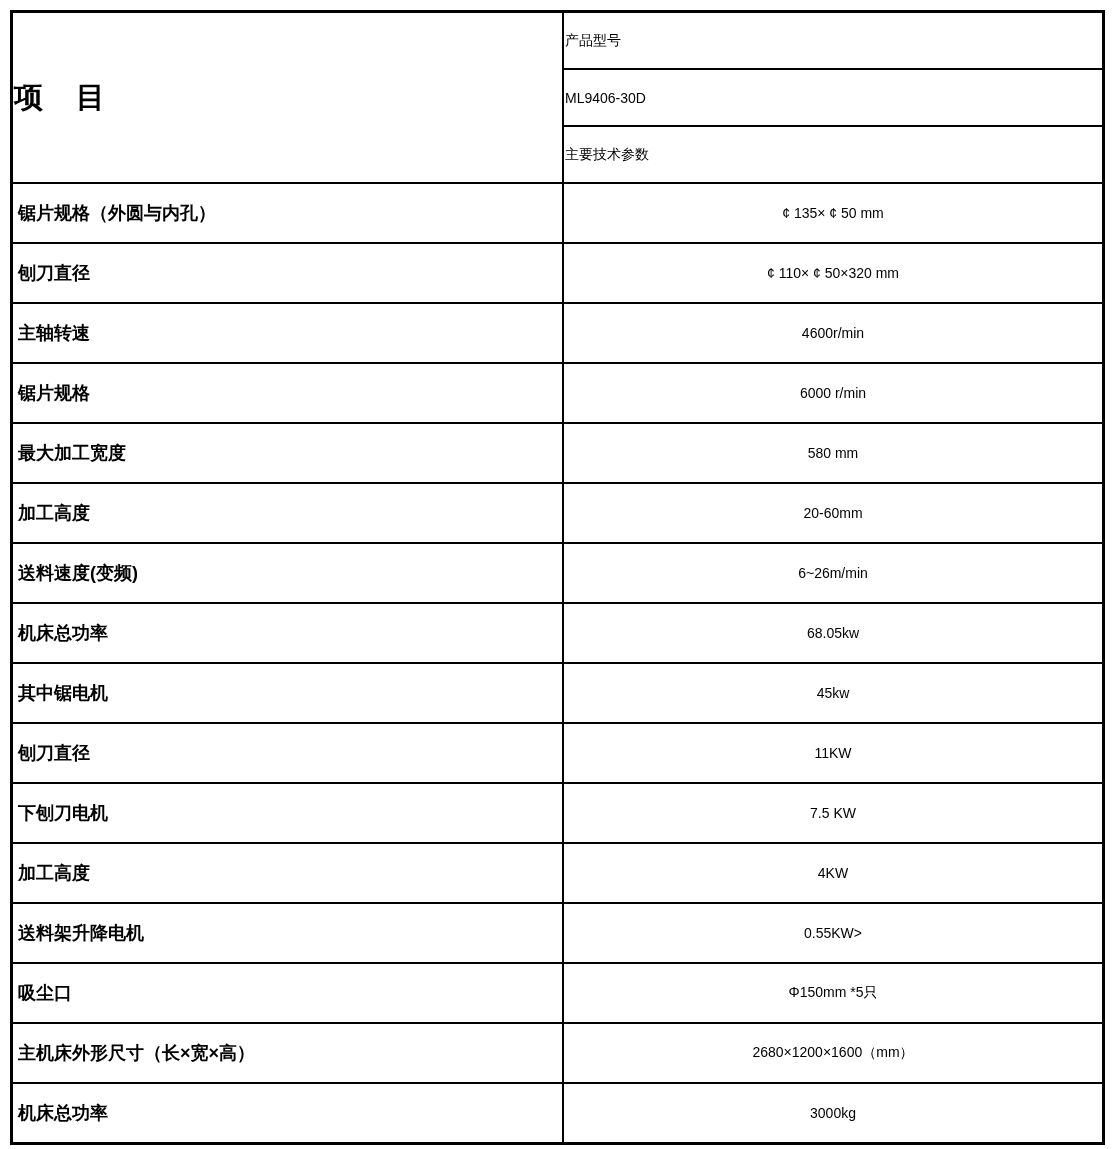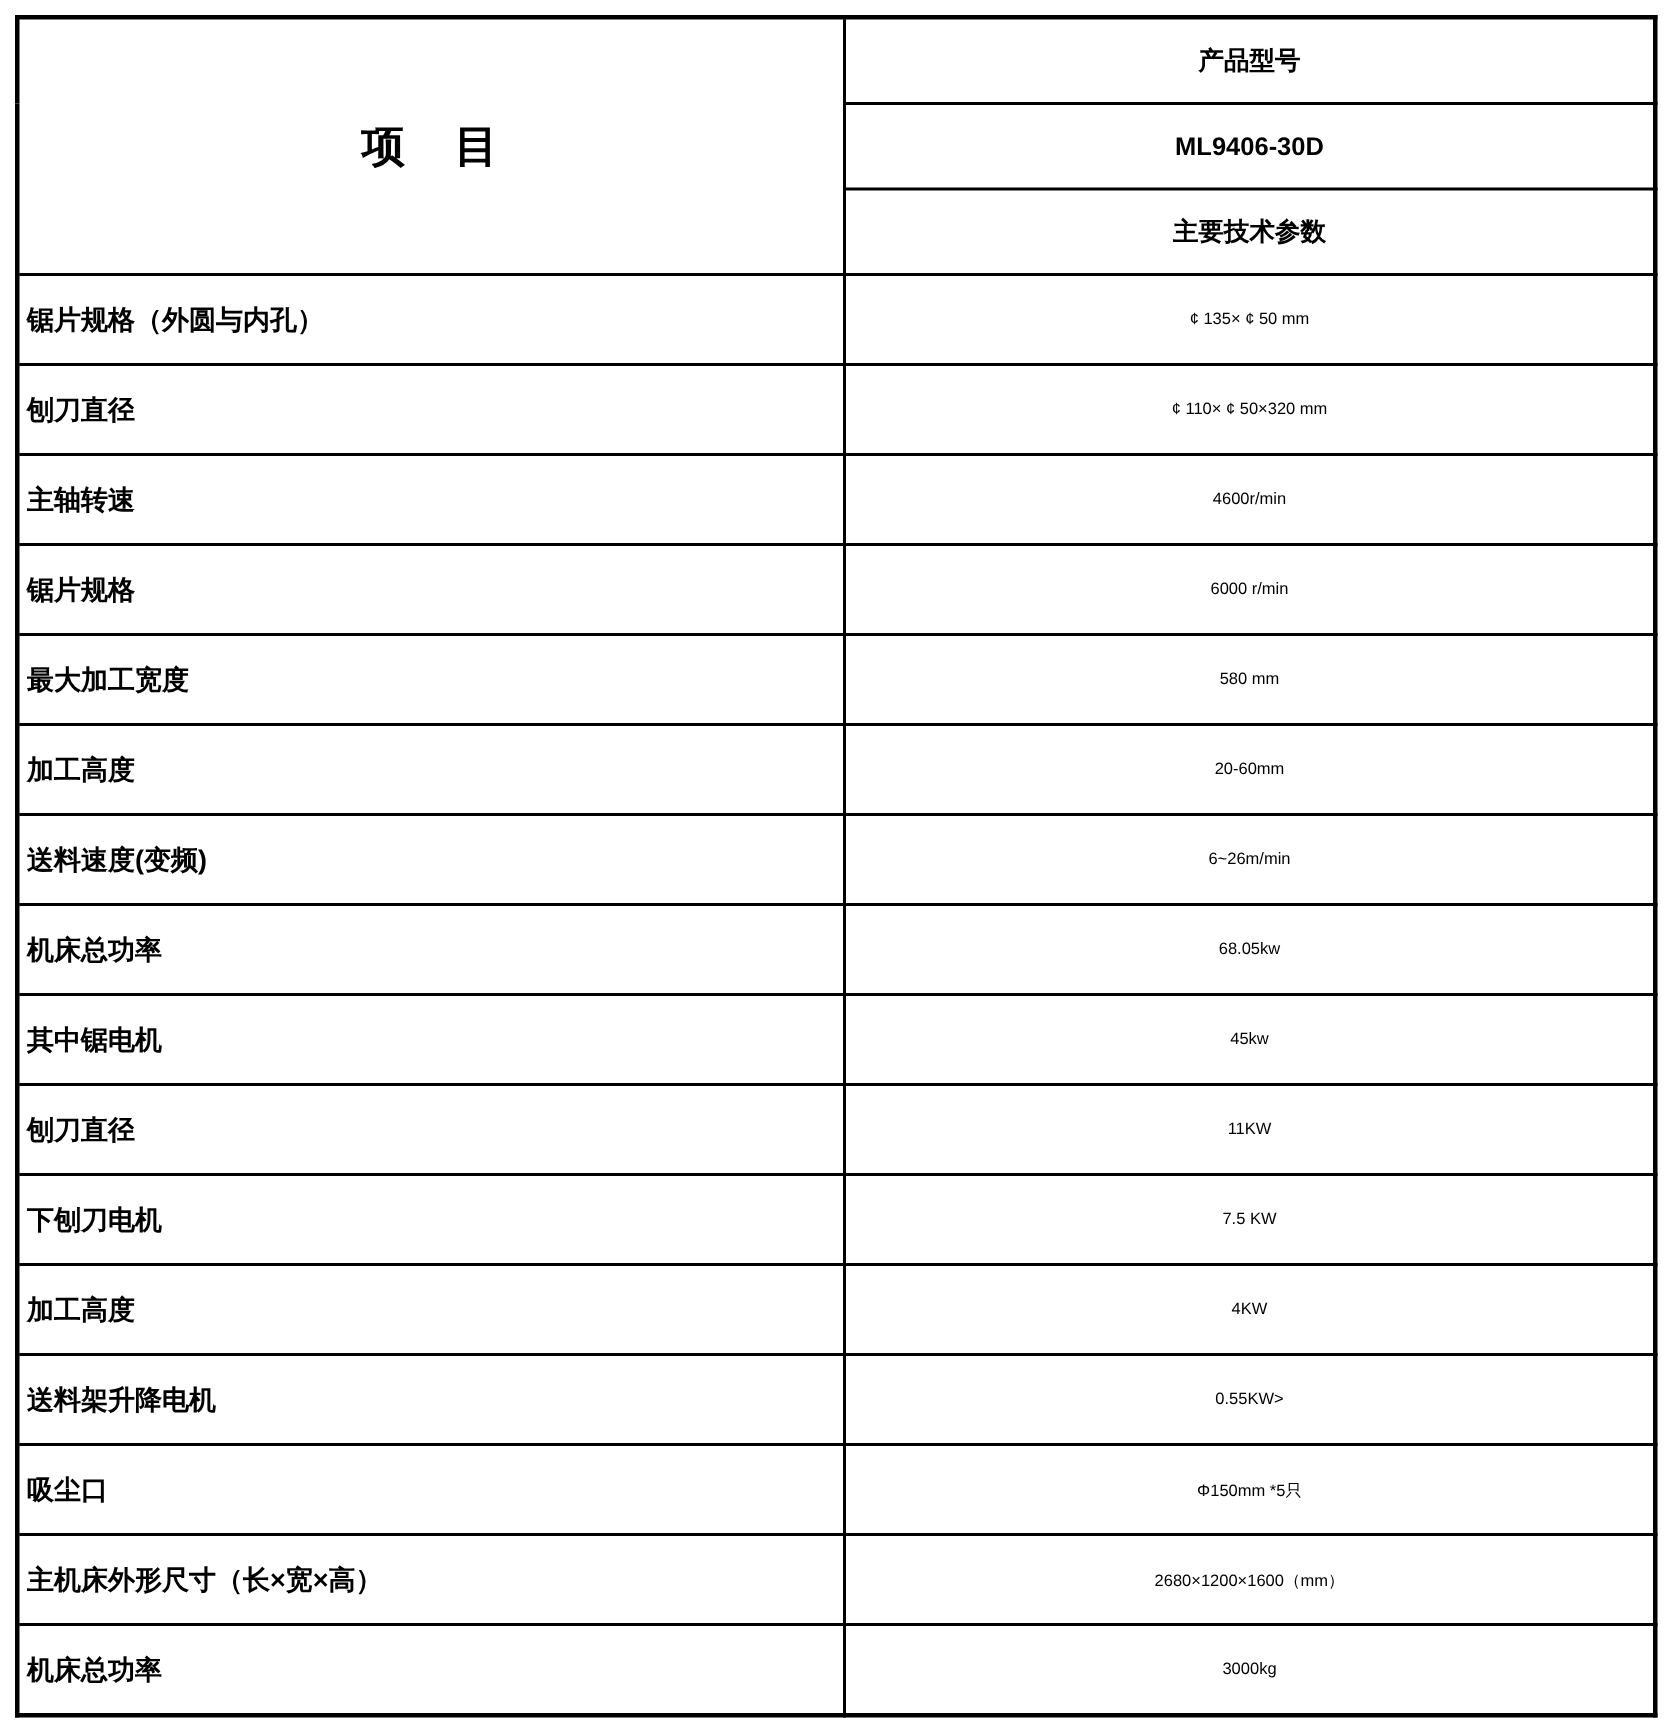--- a/index.html
+++ b/index.html
@@ -28,48 +28,47 @@
     border: 3px solid #000000;
   }
   table.spec-table td {
     border: 2px solid #000000;
     background: #ffffff;
     overflow: hidden;
     white-space: nowrap;
   }
   td.item-cell {
     width: 547px;
-    text-align: center;
     vertical-align: middle;
     font-size: 29px;
     font-weight: bold;
     letter-spacing: 2px;
   }
   td.header-cell {
     height: 53px;
-    text-align: center;
+    text-align: left;
     vertical-align: middle;
-    font-size: 17px;
-    font-weight: bold;
+    font-size: 14px;
+    font-weight: normal;
   }
   td.label-cell {
     width: 547px;
     height: 56px;
     text-align: left;
     vertical-align: middle;
     padding-left: 5px;
     font-size: 18px;
     font-weight: bold;
     margin-left: 32px;
   }
   td.value-cell {
     height: 56px;
     text-align: center;
     vertical-align: middle;
-    font-size: 11px;
+    font-size: 14px;
     font-weight: normal;
   }
 </style>
 </head>
 <body>
 
 <div class="page">
   <table class="spec-table">
     <tbody>
       <tr>

